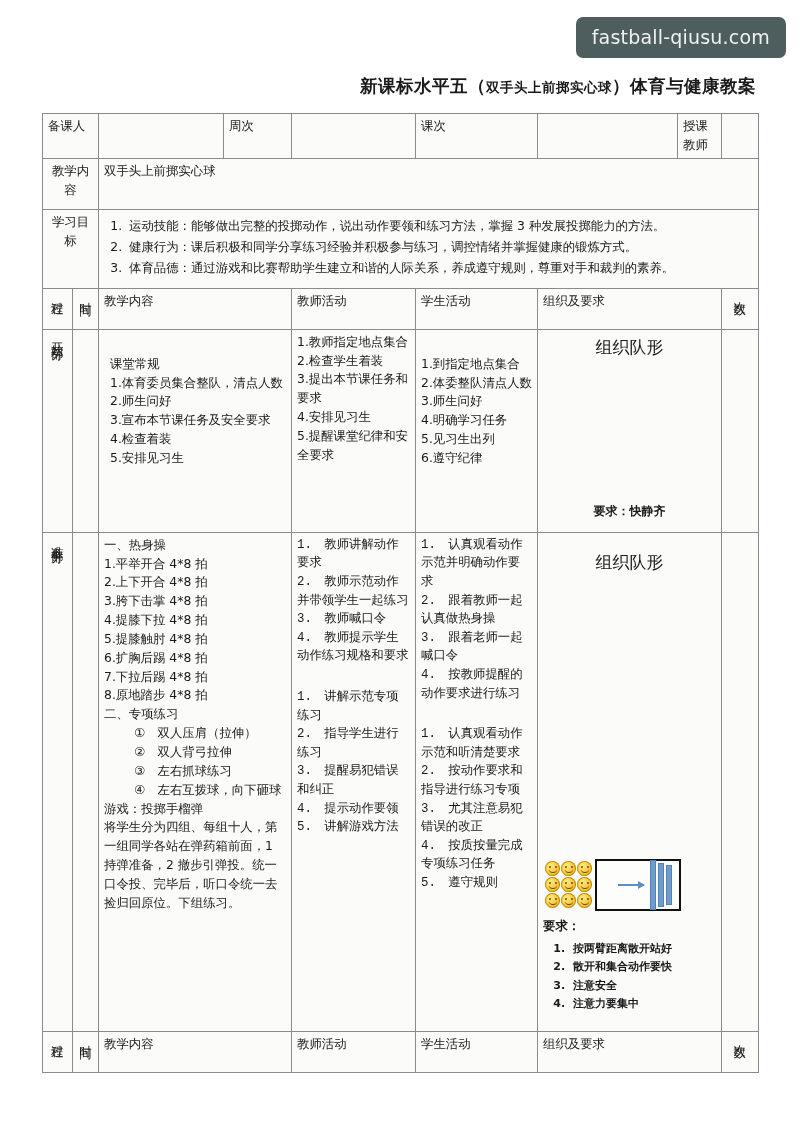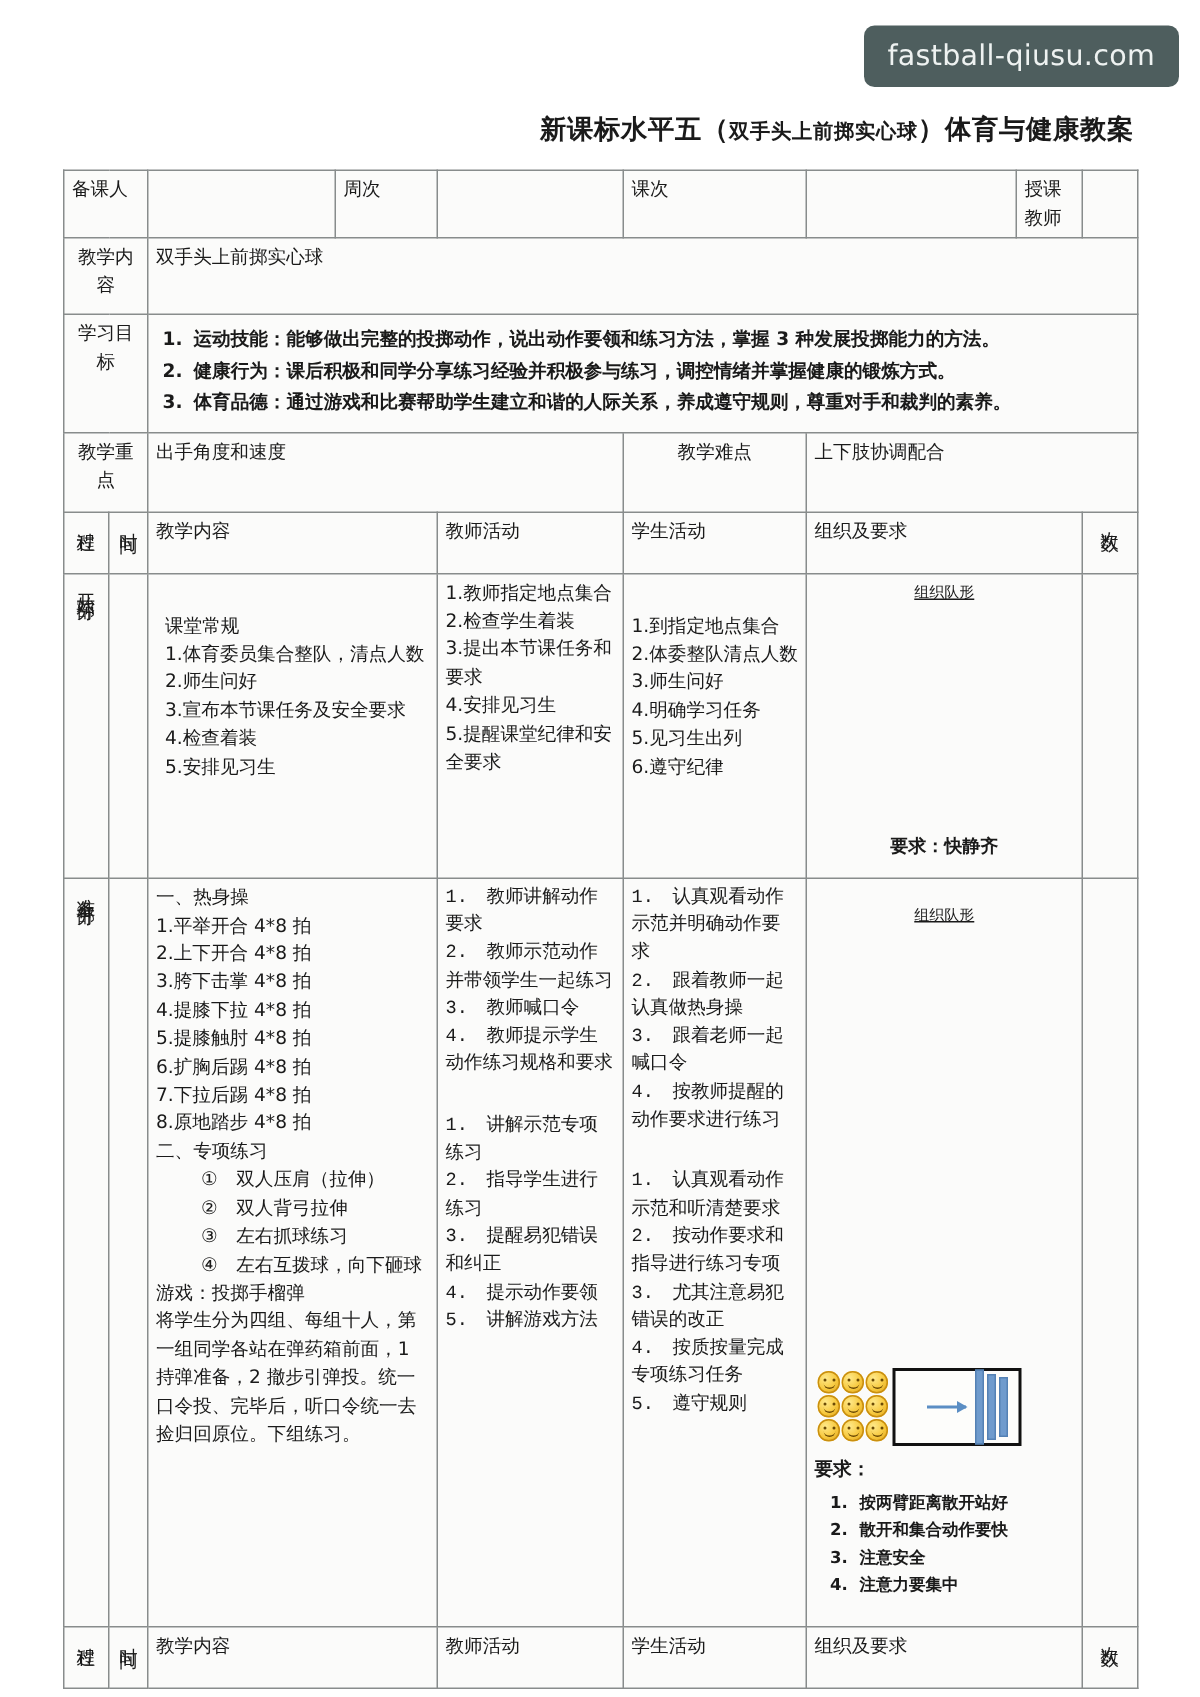--- a/index.html
+++ b/index.html
@@ -83,38 +83,36 @@
     letter-spacing: 2px;
     line-height: 1.25;
   }
 
   
   ol.objectives {
     margin: 2px 0 2px 0;
     padding-left: 22px;
     font-size: 12.4px;
     line-height: 1.72;
-    font-weight: bold;
   }
   ol.objectives li { padding-left: 3px; }
 
   
   .lines { white-space: pre-line; }
   .lines.tight { line-height: 1.5; font-family: Liberation Mono, monospace; }
 
   
   .orgcell {
     position: relative;
     height: 100%;
   }
   .org-title {
     text-align: center;
-    font-size: 10px;
+    font-size: 17px;
     margin-top: 2px;
-    text-decoration: underline;
   }
   .org-foot {
     text-align: center;
     font-weight: bold;
     font-size: 12px;
   }
 
   
   .diagram {
     display: flex;
@@ -257,30 +255,20 @@
     </td>
     <td colspan="7">
       <ol class="objectives">
         <li>运动技能：能够做出完整的投掷动作，说出动作要领和练习方法，掌握 3 种发展投掷能力的方法。</li>
         <li>健康行为：课后积极和同学分享练习经验并积极参与练习，调控情绪并掌握健康的锻炼方式。</li>
         <li>体育品德：通过游戏和比赛帮助学生建立和谐的人际关系，养成遵守规则，尊重对手和裁判的素养。</li>
       </ol>
     </td>
   </tr>
 
-  <tr>
-    <td colspan="2" class="vlabel" style="height:46px">
-      <div>教学重点</div>
-    </td>
-    <td colspan="3" class="ctr mid">出手角度和速度</td>
-    <td class="vlabel">
-      <div>教学难点</div>
-    </td>
-    <td colspan="3" class="ctr mid">上下肢协调配合</td>
-  </tr>
 
   <tr>
     <td class="vlabel" style="height:34px">
       <div class="vstack">过程</div>
     </td>
     <td class="vlabel">
       <div class="vstack">时间</div>
     </td>
     <td colspan="2" class="ctr mid">教学内容</td>
     <td class="ctr mid">教师活动</td>

